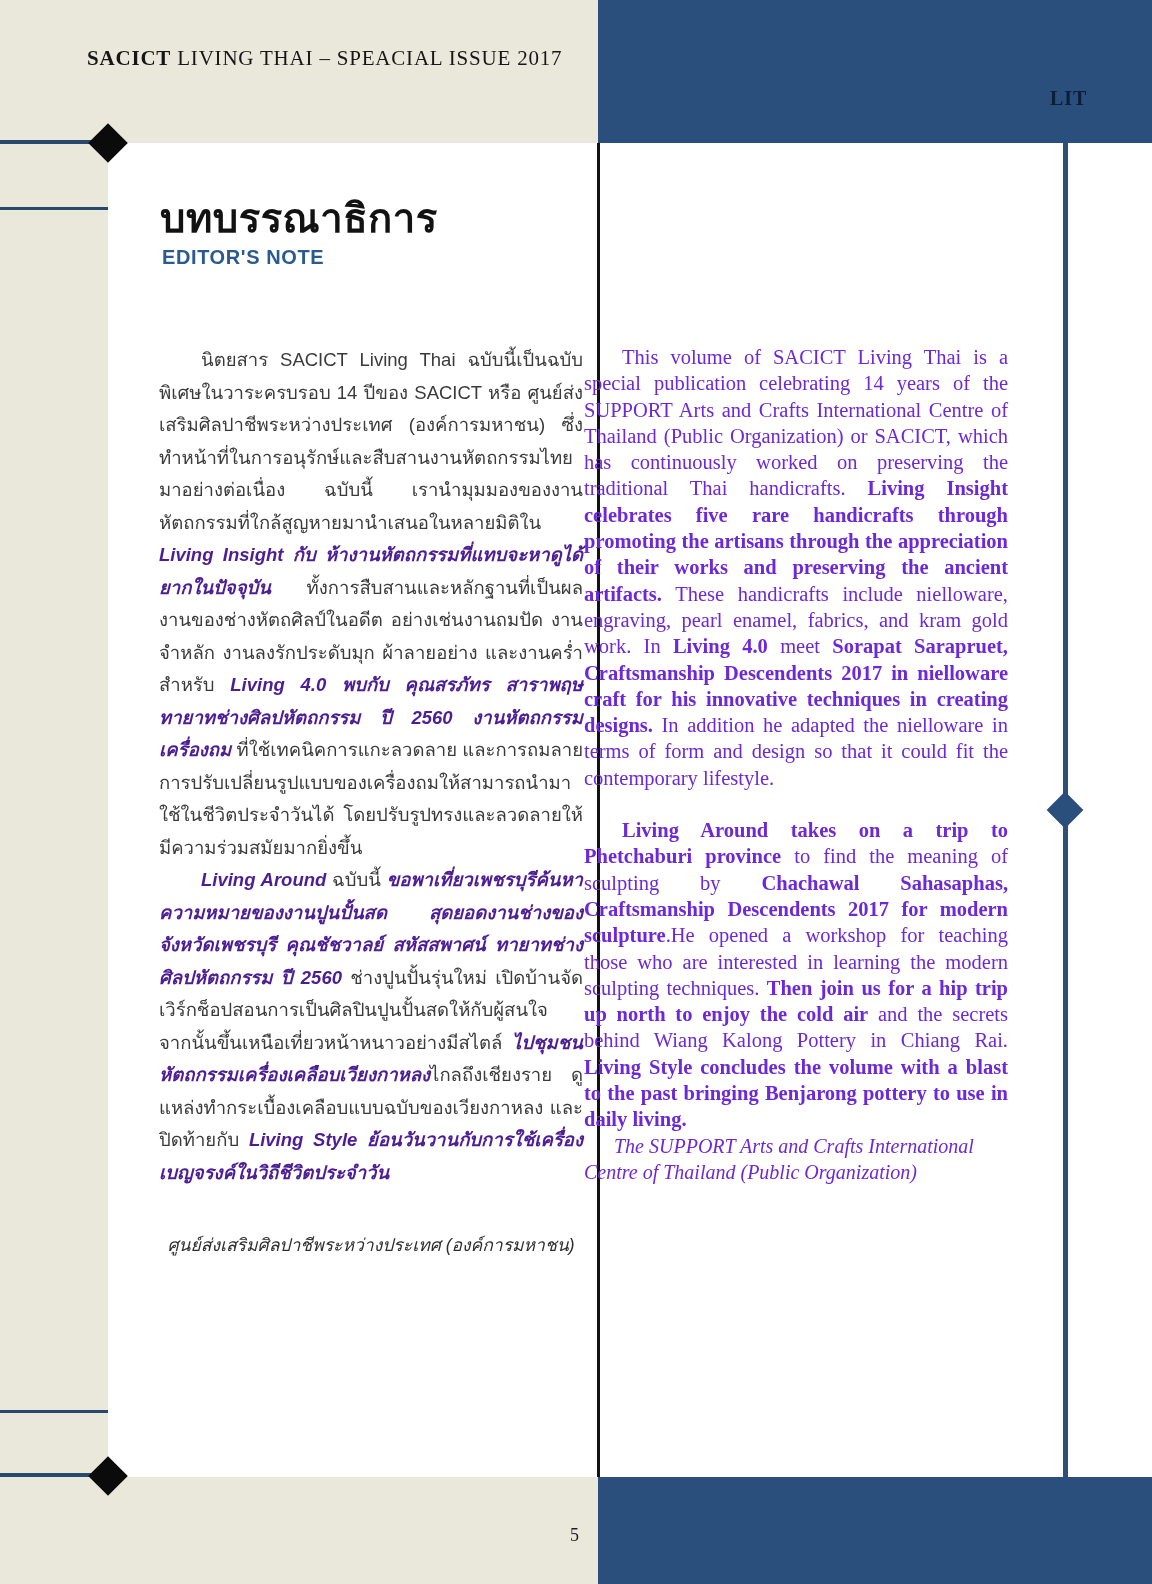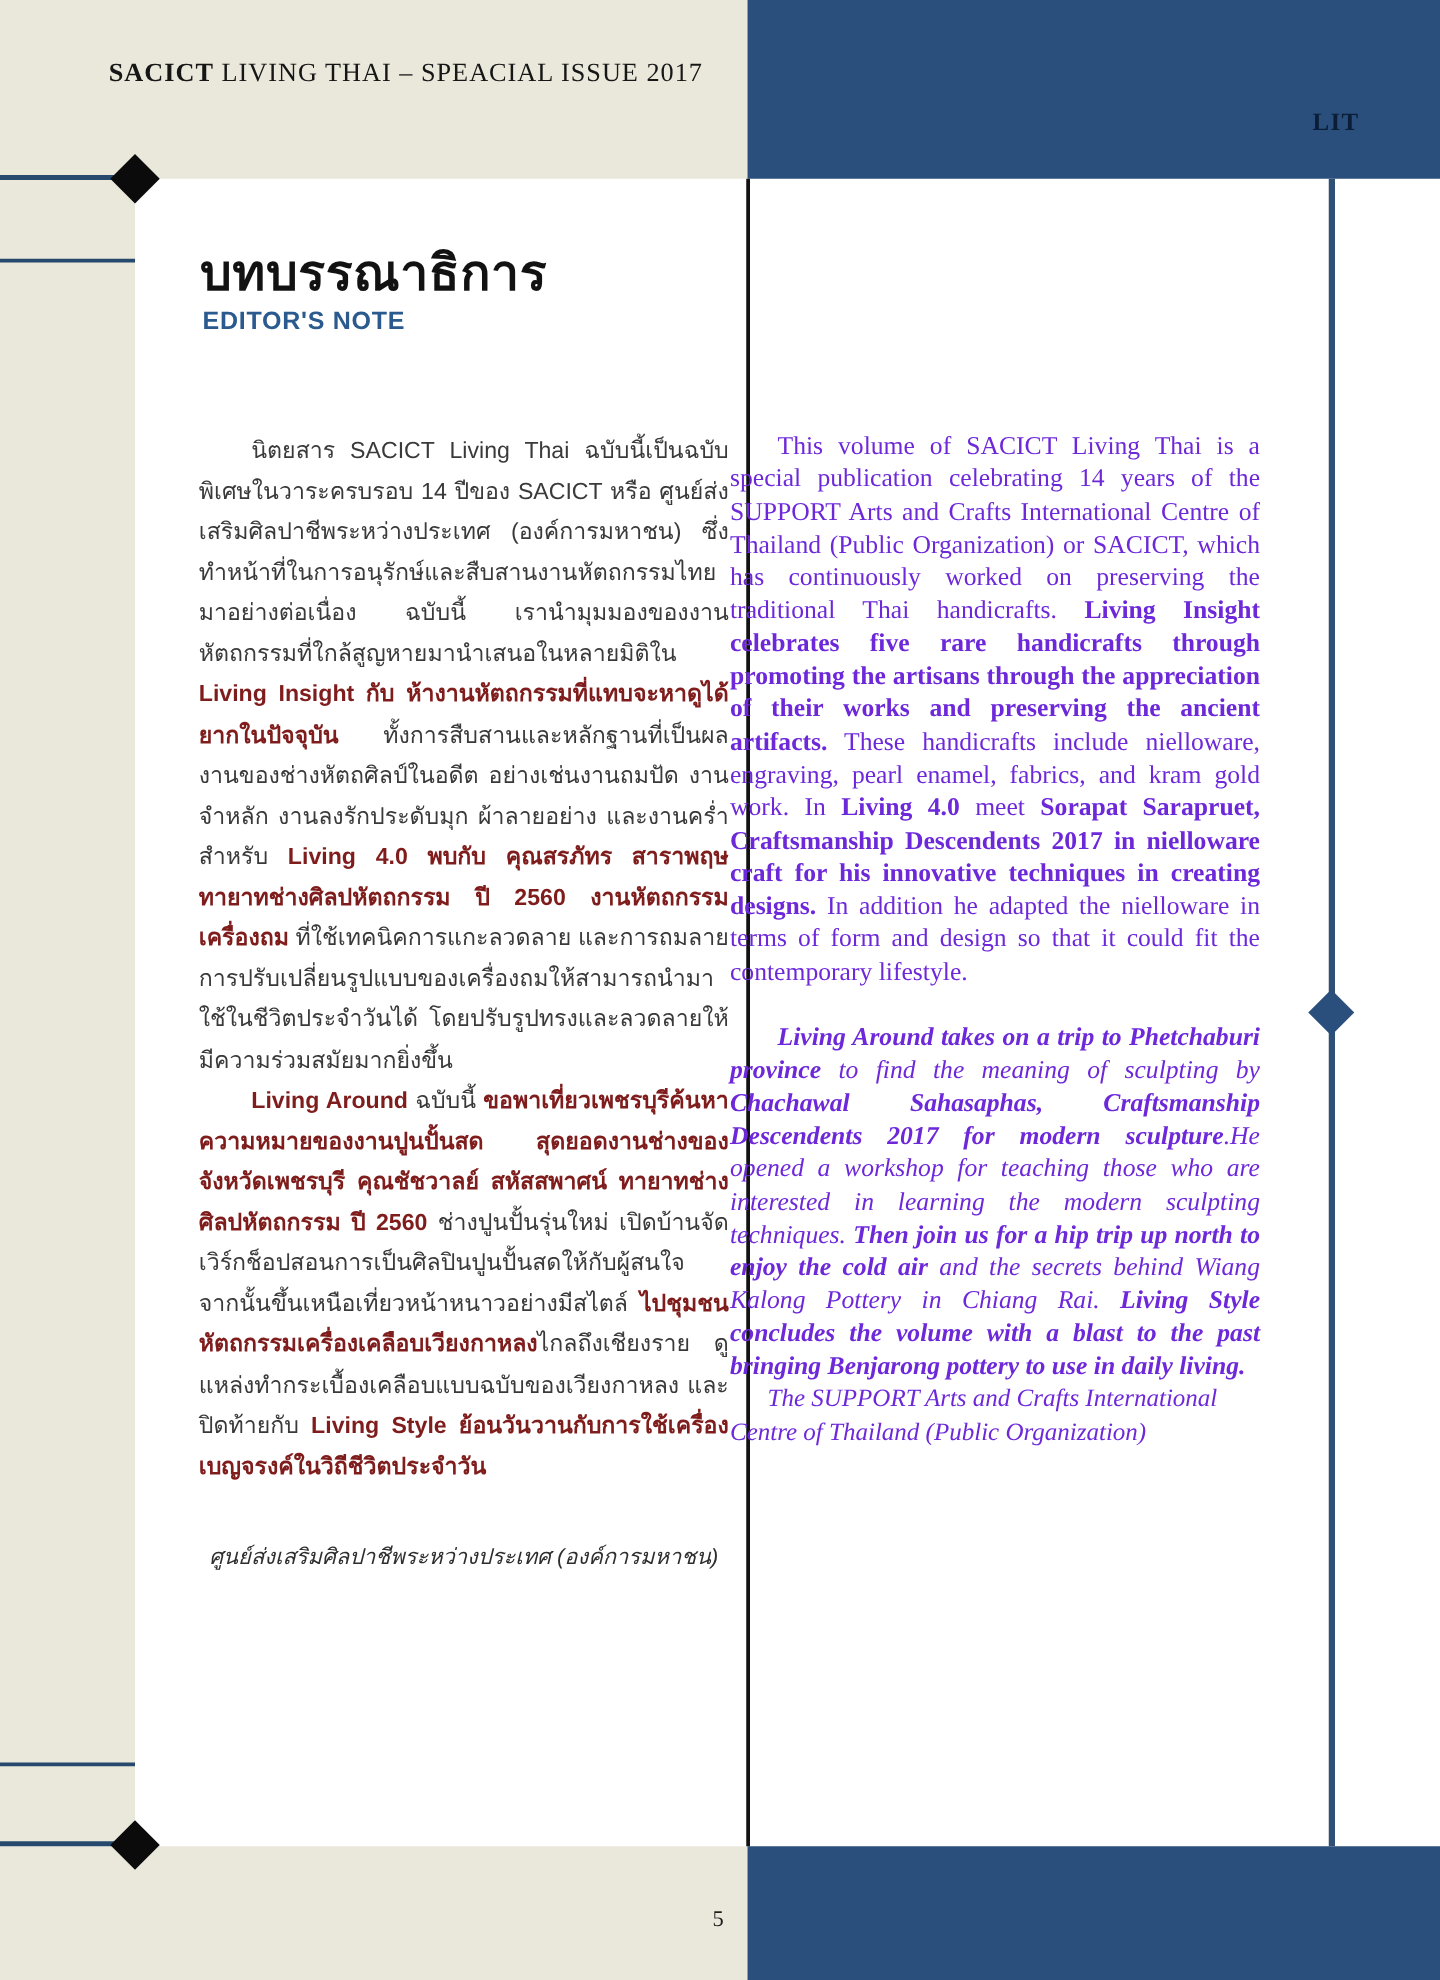--- a/index.html
+++ b/index.html
@@ -31,27 +31,27 @@
   .header-title .brand{font-weight:bold;}
   .corner-mark{position:absolute;left:1050px;top:51px;font-size:20px;font-weight:bold;letter-spacing:1px;color:#0a1e38;margin-top:36px;}
 
   
   .title-thai{position:absolute;left:160px;top:186px;font-family:"Liberation Sans",sans-serif;font-size:40px;font-weight:bold;color:#121212;letter-spacing:0.5px;}
   .title-eng{position:absolute;left:162px;top:246px;font-family:"Liberation Sans",sans-serif;font-size:20px;font-weight:bold;color:#2a5a8e;letter-spacing:0.6px;}
 
   
   .thai-col{position:absolute;left:159px;top:344px;width:424px;font-family:"Liberation Sans",sans-serif;font-size:18.5px;line-height:32.5px;color:#3a3a3a;text-align:justify;}
   .thai-col p{margin:0;text-indent:42px;}
-  .thai-col .b{font-weight:bold;color:#7f1d1d;}
+  .thai-col .b{font-weight:bold;color:#4c1d95;font-style:italic;}
   .thai-sign{margin-top:40px;text-indent:0;text-align:center;font-style:italic;font-size:17.5px;color:#2e2e2e;}
 
   
   .eng-col{position:absolute;left:584px;top:344px;width:424px;font-size:20.5px;line-height:26.3px;color:#6d28d9;text-align:justify;}
   .eng-col p{margin:0;text-indent:38px;}
-  .eng-col p + p{margin-top:26px;font-style:italic;}
+  .eng-col p + p{margin-top:26px;}
   .eng-col .b{font-weight:bold;}
   .eng-sign{font-style:italic;font-size:20px;text-align:left;text-indent:30px;}
 
   .page-number{position:absolute;left:570px;top:1525px;font-size:18px;color:#1c1c1c;}
 </style>
 </head>
 <body>
 
 <div class="page">
 

